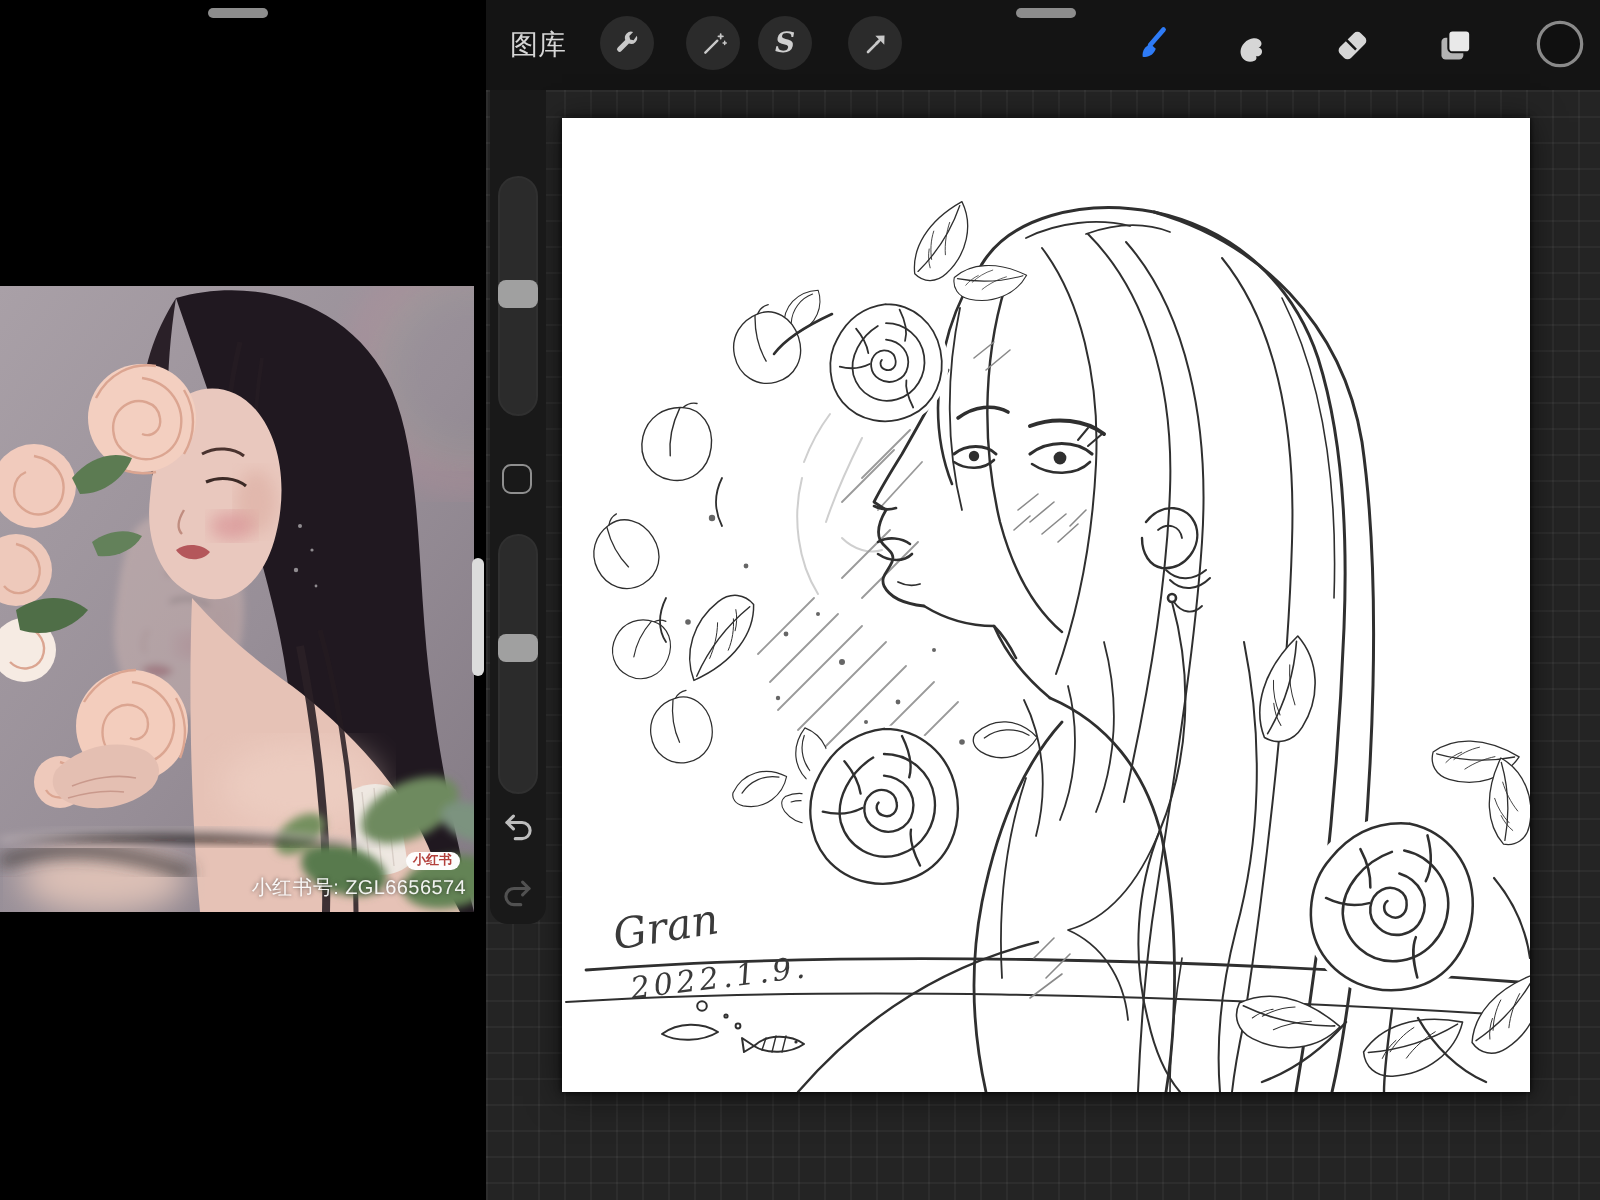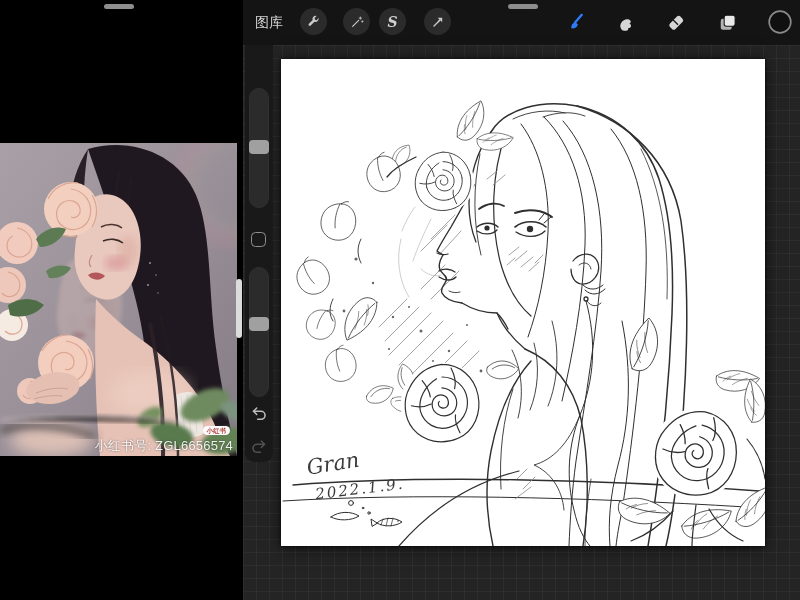--- a/index.html
+++ b/index.html
@@ -7,21 +7,21 @@
     font-family:"Liberation Sans","DejaVu Sans",sans-serif;}
   #stage{position:relative;width:800px;height:600px;background:#000;}
 
   
   #left-pane{position:absolute;left:0;top:0;width:237px;height:600px;background:#000;}
   #left-top-handle{position:absolute;left:104px;top:4px;width:30px;height:5px;border-radius:3px;background:#8d8d8d;}
   #photo{position:absolute;left:0;top:143px;width:237px;height:313px;}
   #photo svg{display:block}
   .wm-badge{position:absolute;right:7px;top:283px;background:#fdfdfd;color:#b3403c;
     font-size:6.5px;line-height:1.4;padding:0 4px;border-radius:6px;font-weight:bold;}
-  .wm-text{position:absolute;right:4px;top:294px;color:rgba(255,255,255,.92);font-size:13px;
+  .wm-text{position:absolute;right:4px;top:294px;color:rgba(255,255,255,.92);font-size:10px;
     text-shadow:0 0 2px rgba(0,0,0,.6);letter-spacing:.2px;}
 
   
   #divider-handle{position:absolute;left:236px;top:279px;width:6px;height:59px;border-radius:3px;background:#dcdcdc;}
 
   
   #right-pane{position:absolute;left:243px;top:0;width:557px;height:600px;background:#242424;}
   #toolbar{position:absolute;left:0;top:0;width:557px;height:45px;background:#141414;}
   #toolbar-handle{position:absolute;left:265px;top:4px;width:30px;height:5px;border-radius:3px;background:#8d8d8d;}
   #gallery-btn{position:absolute;left:12px;top:0;height:45px;line-height:45px;color:#d6d6d6;font-size:14px;cursor:default;}

